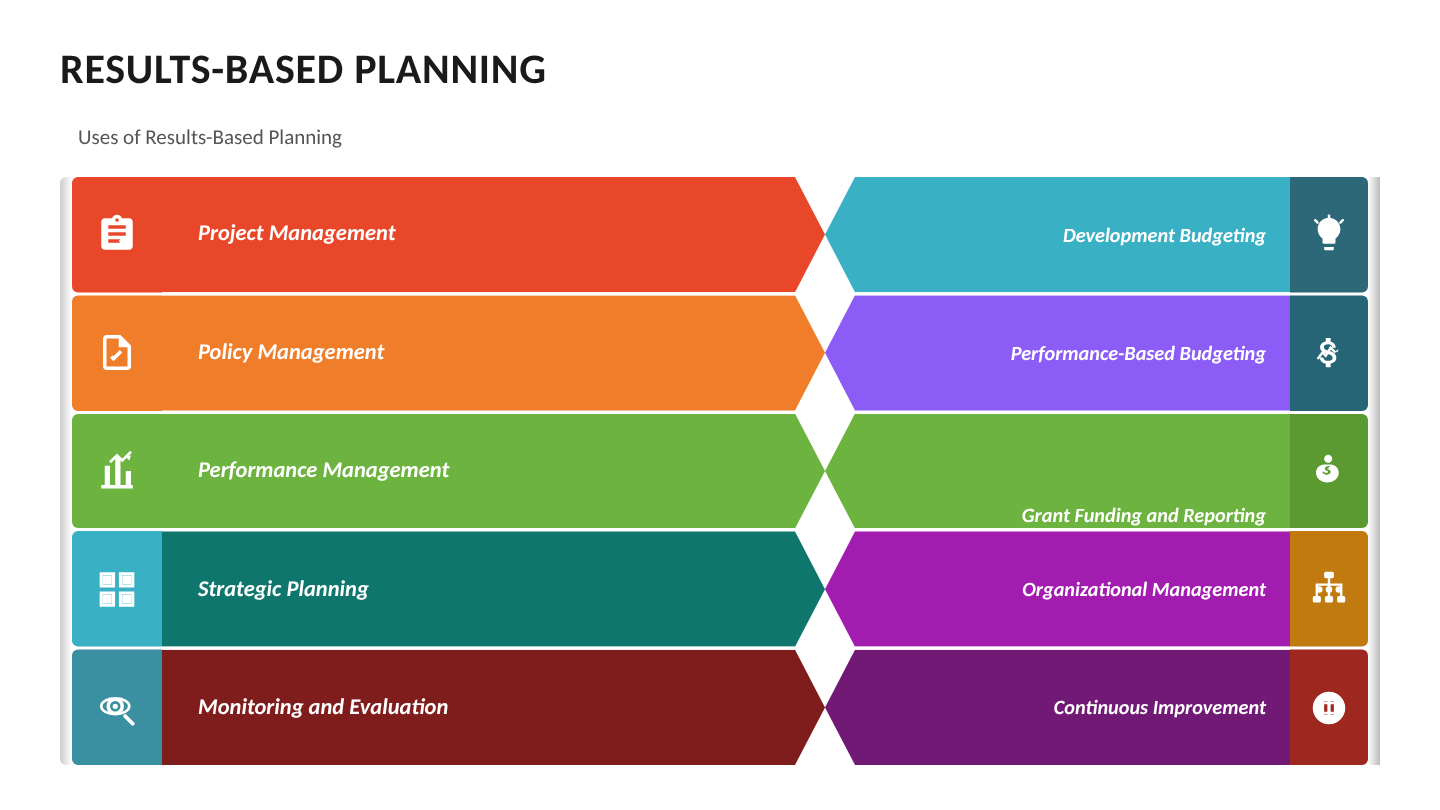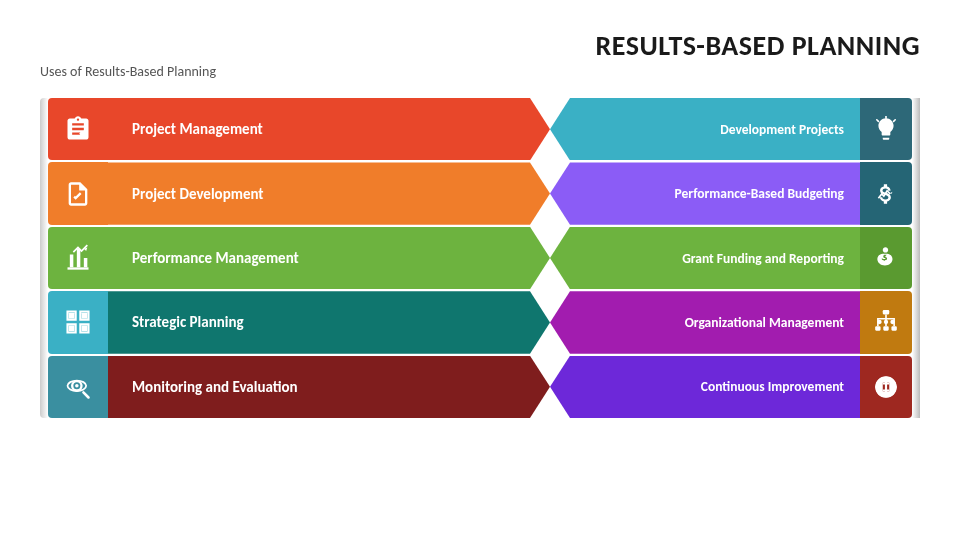--- a/index.html
+++ b/index.html
@@ -14,34 +14,35 @@
       width: 960px;
       height: 540px;
       padding: 28px 40px 20px 40px;
       position: relative;
     }
     .main-title {
       font-size: 28px;
       font-weight: 900;
       color: #1a1a1a;
       letter-spacing: 0.5px;
-      margin-bottom: 0;
-      text-align: right;
+      margin-bottom: 20px;
     }
     .subtitle {
       font-size: 14px;
       color: #555;
       margin-bottom: 18px;
+      margin-left: 12px;
     }
     .diagram {
       display: flex;
       gap: 0;
       width: 100%;
-      height: 320px;
-      position: relative;
+      height: 392px;
+      position: relative;
+      font-style: italic;
     }
     
     .left-icons {
       display: flex;
       flex-direction: column;
       width: 60px;
       gap: 2px;
       flex-shrink: 0;
     }
     .icon-box {
@@ -206,21 +207,21 @@
     </div>
 
     <div class="left-arrows">
       <div class="arrow-row">
         <div class="arrow-shape" style="background:#e8472a;">
           <span class="arrow-label">Project Management</span>
         </div>
       </div>
       <div class="arrow-row">
         <div class="arrow-shape" style="background:#f07d2a;">
-          <span class="arrow-label">Project Development</span>
+          <span class="arrow-label">Policy Management</span>
         </div>
       </div>
       <div class="arrow-row">
         <div class="arrow-shape" style="background:#6db33f;">
           <span class="arrow-label">Performance Management</span>
         </div>
       </div>
       <div class="arrow-row">
         <div class="arrow-shape" style="background:#0f766e;">
           <span class="arrow-label">Strategic Planning</span>
@@ -229,40 +230,40 @@
       <div class="arrow-row">
         <div class="arrow-shape" style="background:#7f1d1d;">
           <span class="arrow-label">Monitoring and Evaluation</span>
         </div>
       </div>
     </div>
 
     <div class="right-section">
       <div class="right-arrow-row">
         <div class="right-arrow-shape" style="background:#3ab0c5;">
-          <span class="right-arrow-label">Development Projects</span>
+          <span class="right-arrow-label">Development Budgeting</span>
         </div>
       </div>
       <div class="right-arrow-row">
         <div class="right-arrow-shape" style="background:#8b5cf6;">
           <span class="right-arrow-label">Performance-Based Budgeting</span>
         </div>
       </div>
       <div class="right-arrow-row">
-        <div class="right-arrow-shape" style="background:#6db33f;">
+        <div class="right-arrow-shape" style="background:#6db33f;align-items:flex-end;">
           <span class="right-arrow-label">Grant Funding and Reporting</span>
         </div>
       </div>
       <div class="right-arrow-row">
         <div class="right-arrow-shape" style="background:#a21caf;">
           <span class="right-arrow-label">Organizational Management</span>
         </div>
       </div>
       <div class="right-arrow-row">
-        <div class="right-arrow-shape" style="background:#6d28d9;">
+        <div class="right-arrow-shape" style="background:#701a75;">
           <span class="right-arrow-label">Continuous Improvement</span>
         </div>
       </div>
     </div>
 
     <div class="right-icons">
 
       <div class="right-icon-box" style="background:#2d6878;">
         <svg viewBox="0 0 24 24">
           <path d="M9 21c0 .55.45 1 1 1h4c.55 0 1-.45 1-1v-1H9v1zm3-19C8.13 2 5 5.13 5 9c0 2.38 1.19 4.47 3 5.74V17c0 .55.45 1 1 1h6c.55 0 1-.45 1-1v-2.26c1.81-1.27 3-3.36 3-5.74 0-3.87-3.13-7-7-7z"></path>

